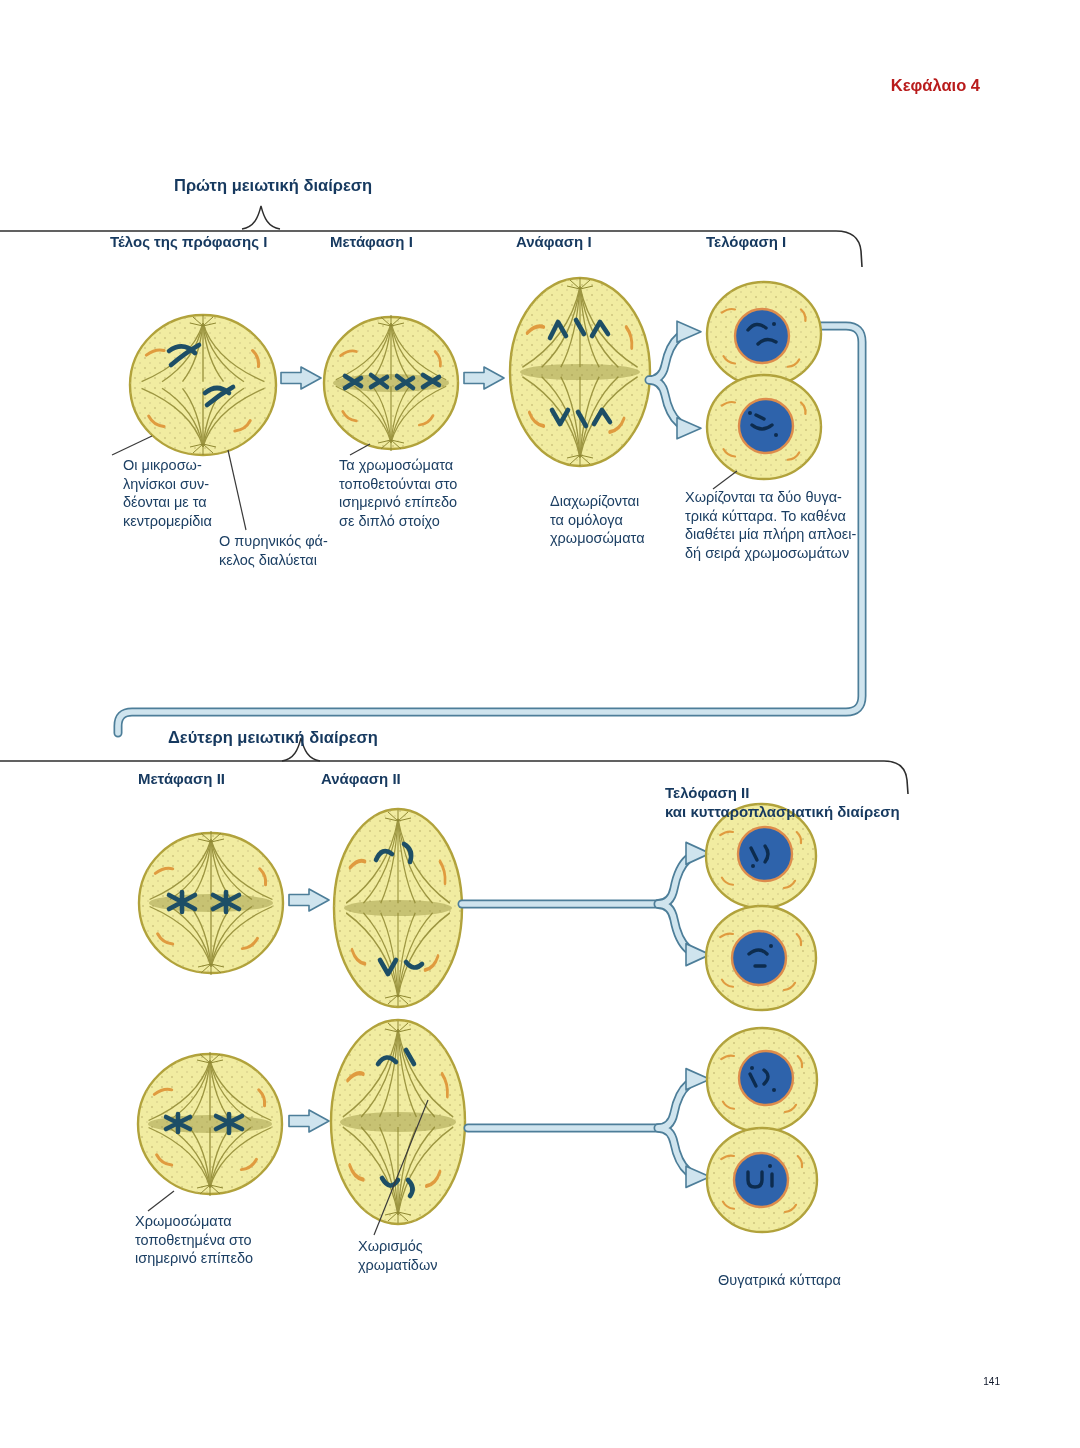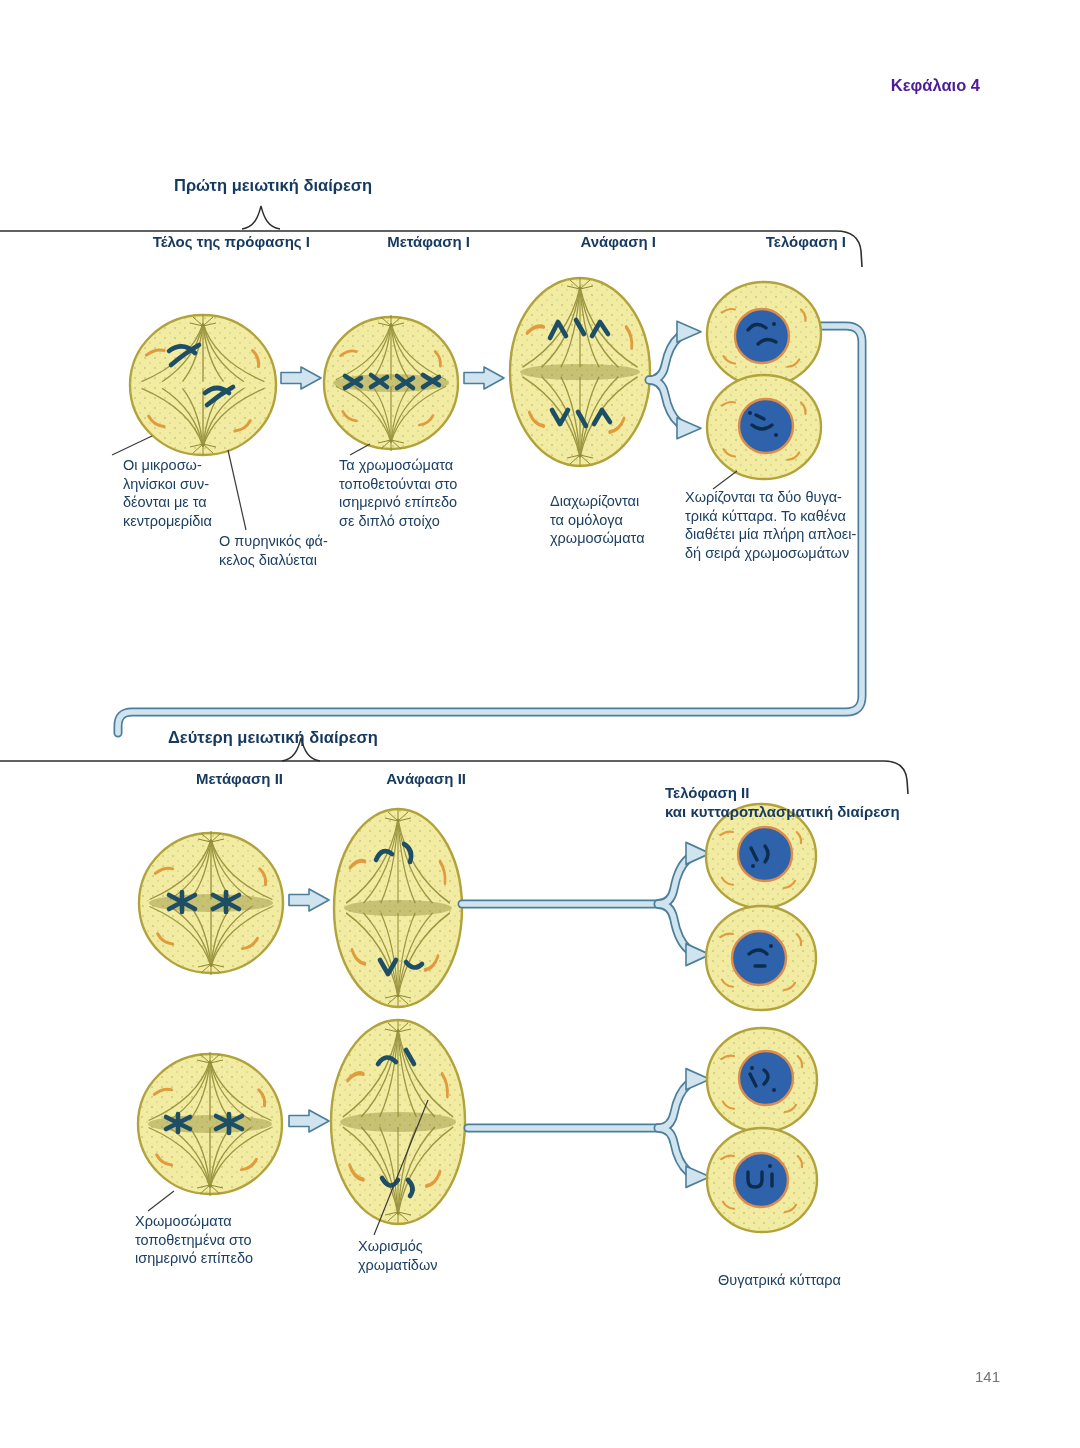--- a/index.html
+++ b/index.html
@@ -1,26 +1,26 @@
 <!DOCTYPE html>
 <html><head>
 <meta charset="utf-8">
 <style>
   html,body { margin:0; padding:0; background:#ffffff; }
   #page {
     position:relative; width:1080px; height:1448px; background:#ffffff;
     overflow:hidden; font-family:"Liberation Sans", sans-serif;
   }
   .abs { position:absolute; }
-  .chapter { font-weight:bold; font-size:16.5px; color:#4c1d95; }
+  .chapter { font-weight:bold; font-size:16.5px; color:#b91c1c; }
   .ttl { font-weight:bold; font-size:16.5px; color:#16395f; }
-  .stage { font-weight:bold; font-size:15px; color:#16395f; text-align:right; white-space:pre-line; line-height:1.25;}
+  .stage { font-weight:bold; font-size:15px; color:#16395f; text-align:left; white-space:pre-line; line-height:1.25;}
   .stage-left { text-align:left; }
   .ann { font-size:14.5px; color:#1c3f63; line-height:1.28; white-space:pre-line;margin-left:23px; }
-  .pagenum { font-size:15px; color:#737373; }
+  .pagenum { font-size:10px; color:#0f172a;margin-top:8px; }
 
   svg .cell-body { fill:#f1eca1; stroke:#b1a23b; stroke-width:2.4; }
   svg .eqband { fill:#8a8430; opacity:.4; }
   svg .chrom { stroke:#1d4e66; stroke-width:4.6; fill:none; stroke-linecap:round; stroke-linejoin:round; }
   svg .nucleus { fill:#2e63ab; stroke:#dd8c4c; stroke-width:2.4; }
   svg .nchrom { stroke:#0d2c4e; stroke-width:3.4; fill:none; stroke-linecap:round; }
   svg .band-dark { stroke:#4d7e99; stroke-width:9; fill:none; stroke-linecap:round; }
   svg .band-light { stroke:#cfe4ee; stroke-width:5.6; fill:none; stroke-linecap:round; }
   svg .blockarrow { fill:#cfe4ee; stroke:#4d7e99; stroke-width:1.6; stroke-linejoin:round; }
   svg .leader { stroke:#3a3a3a; stroke-width:1.2; }

